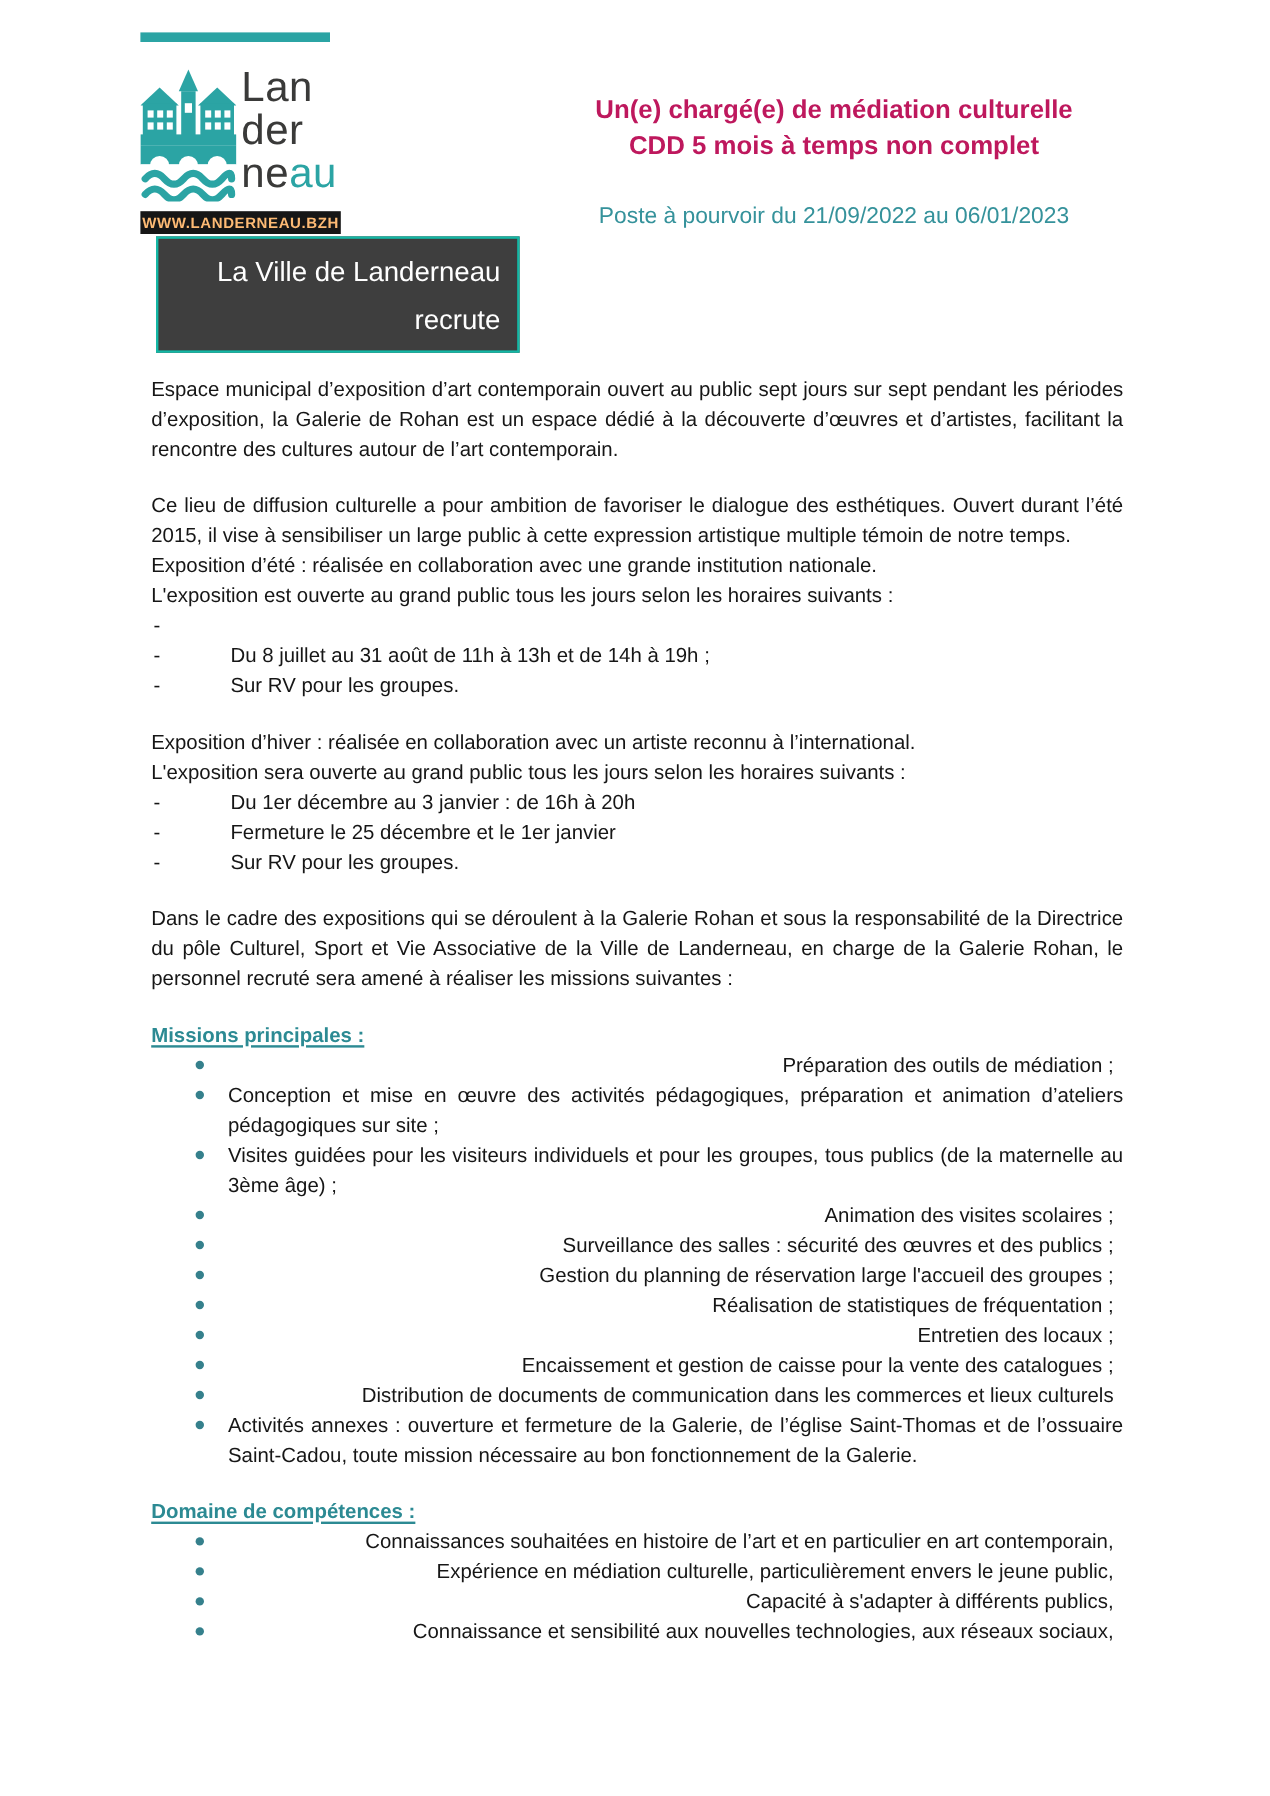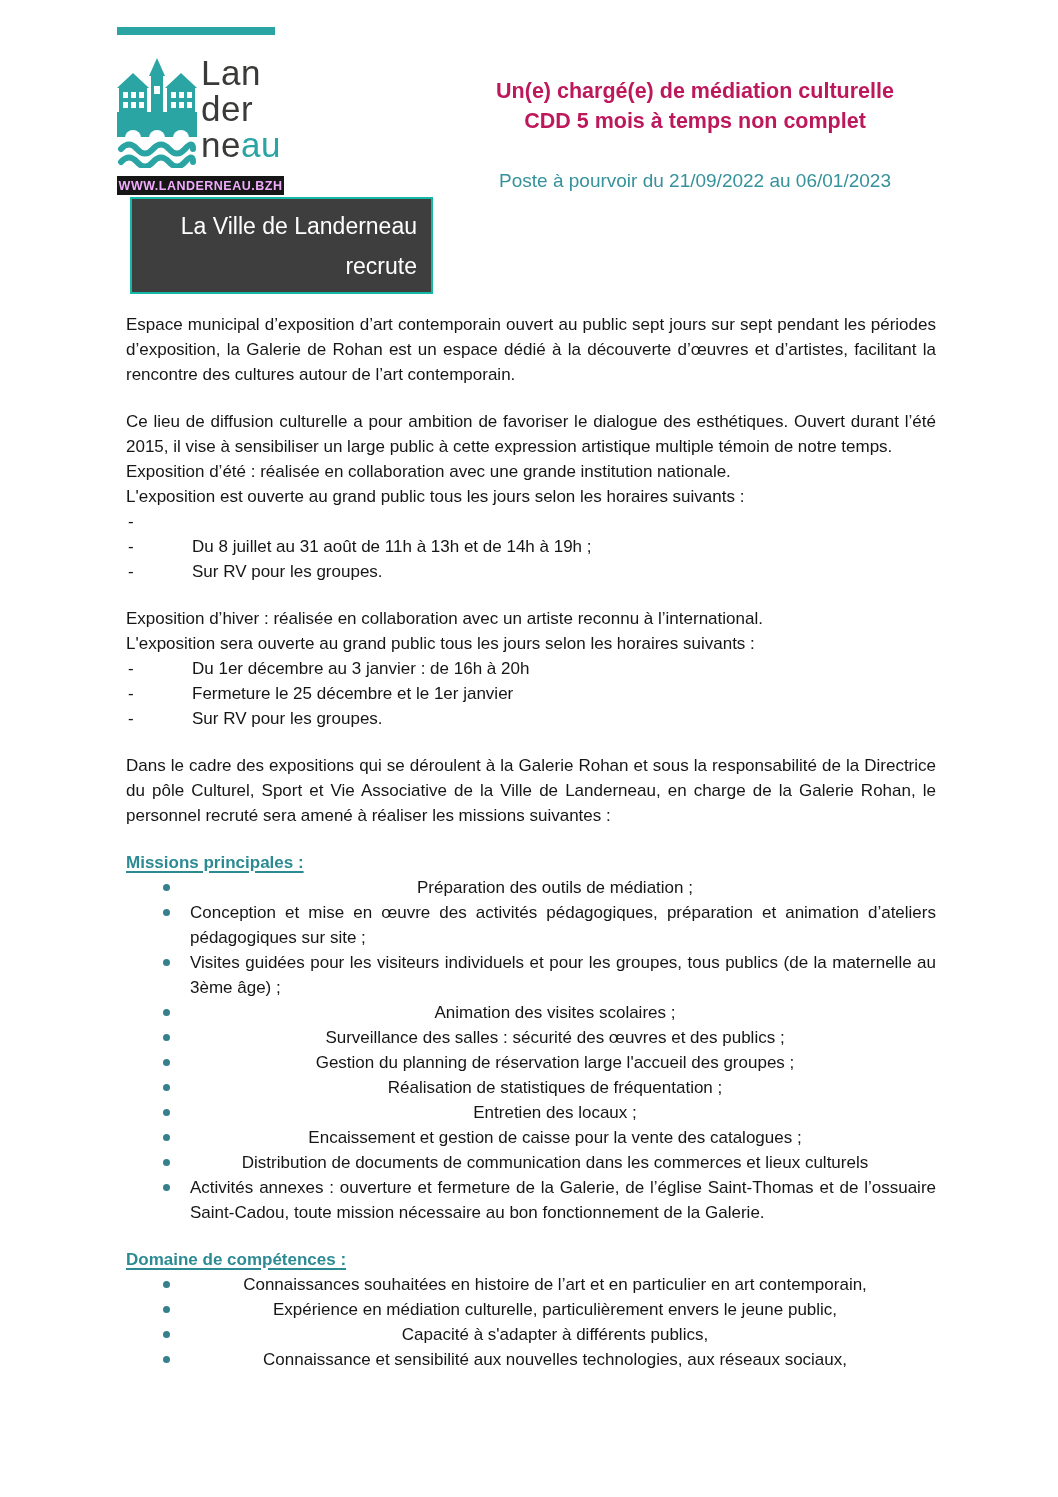--- a/index.html
+++ b/index.html
@@ -10,21 +10,21 @@
   }
   .page{position:absolute;inset:0;background:#fff;overflow:hidden;}
 
   
   .brand-bar{position:absolute;left:117px;top:27px;width:158px;height:8px;background:#2BA4A4;}
   .logo-icon{position:absolute;left:117px;top:56px;width:80px;height:112px;}
   .wordmark{position:absolute;left:201px;top:55px;font-size:35px;line-height:36px;
     font-weight:500;color:#3A3A39;letter-spacing:0.5px;}
   .wordmark .accent{color:#2BA4A4;}
   .url-bar{position:absolute;left:117px;top:176px;width:167px;height:19px;background:#161616;
-    color:#f0abfc;font-size:12.5px;font-weight:bold;display:flex;align-items:center;justify-content:center;
+    color:#fdba74;font-size:12.5px;font-weight:bold;display:flex;align-items:center;justify-content:center;
     letter-spacing:0.5px;}
   .recruit-box{position:absolute;left:130px;top:197px;width:271px;height:65px;background:#3E3E3E;
     border:2px solid #14b8a6;color:#ffffff;text-align:right;padding:14px 14px;}
   .recruit-box .rb-line1{font-size:23px;line-height:26px;}
   .recruit-box .rb-line2{font-size:23px;line-height:26px;margin-top:14px;}
 
   
   .title-block{position:absolute;left:450px;top:76px;width:490px;text-align:center;}
   .job-title{color:#be185d;font-weight:bold;font-size:21.5px;line-height:30px;}
   .availability{color:#35929B;font-size:19px;line-height:24px;margin-top:33px;}
@@ -38,21 +38,21 @@
   .dash-row{display:flex;}
   .dash{flex:none;width:64px;padding-left:2px;}
 
   .section-heading{color:#2C8A93;font-weight:bold;text-decoration:underline;
     text-decoration-thickness:2px;text-underline-offset:3px;margin:0;font-size:17px;line-height:25px;}
 
   ul.bullets{list-style:none;margin:0;padding:0;}
   li.bullet-item{display:flex;}
   .dot{flex:none;width:7px;height:7px;border-radius:50%;background:#35808C;margin:9px 0 0 37px;}
   .li-text{margin-left:20px;width:746px;text-align:justify;}
-  .li-text.single{text-align:center;margin-left:12px;}
+  .li-text.single{text-align:right;margin-left:12px;}
 </style>
 </head>
 <body>
 
 <div class="page">
 
   <div class="brand-bar"></div>
 
   <svg class="logo-icon" viewBox="0 0 80 112" xmlns="http://www.w3.org/2000/svg">
     <g fill="#2BA4A4">

